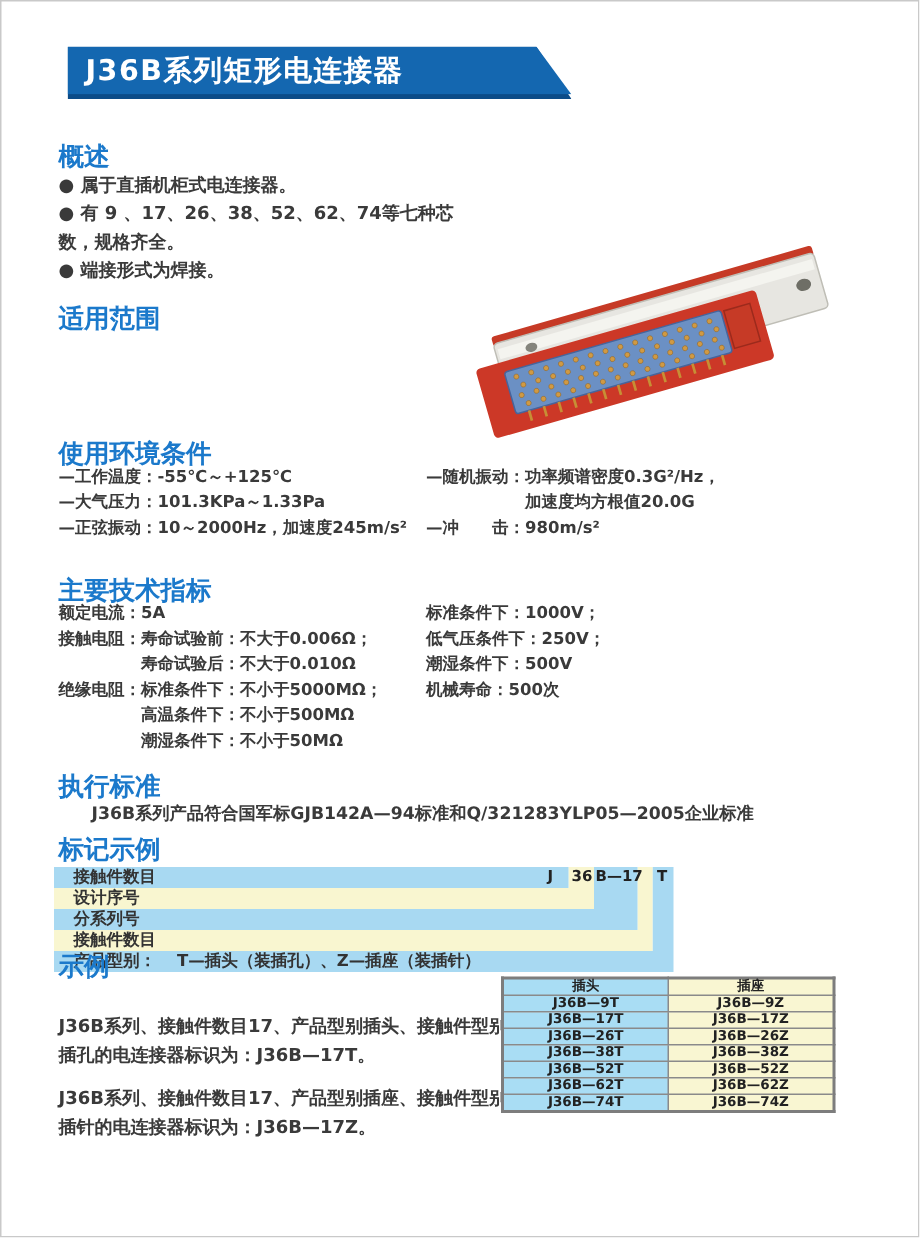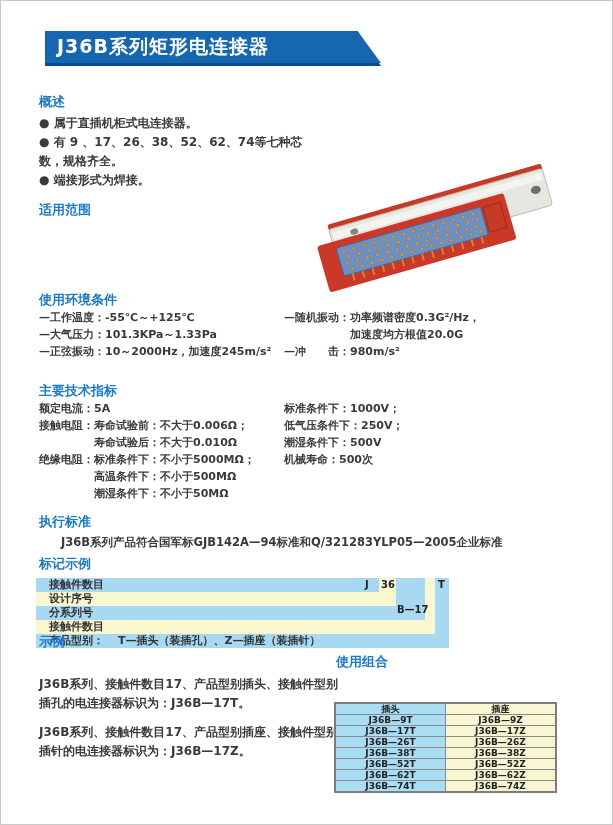--- a/index.html
+++ b/index.html
@@ -15,40 +15,40 @@
   
   .banner-wrap{position:absolute;left:44px;top:30px;width:336px;height:35px;}
   .banner-back{position:absolute;left:0;top:0;width:100%;height:100%;
         background:var(--banner-dark);clip-path:polygon(0 0,93% 0,100% 100%,0 100%);}
   .banner-front{position:absolute;left:0;top:0;width:100%;height:32px;
         background:var(--banner-blue);clip-path:polygon(0 0,93% 0,100% 100%,0 100%);
         display:flex;align-items:center;}
   .banner-front span{color:#fff;font-weight:bold;font-size:19px;padding-left:12px;
         letter-spacing:1px;white-space:nowrap;}
   
-  .h{position:absolute;color:var(--hblue);font-weight:bold;font-size:13px;white-space:nowrap;text-align:right;}
+  .h{position:absolute;color:var(--hblue);font-weight:bold;font-size:17px;white-space:nowrap;text-align:right;}
   
   .t{position:absolute;font-weight:bold;color:var(--ink);}
   .body12{font-size:12px;line-height:19px;}
   .body11{font-size:11px;line-height:17px;}
   .kv{display:flex;}
   .kv .lbl{white-space:nowrap;}
   .kv .vals{white-space:nowrap;}
   
   .stair{position:absolute;left:35px;top:577px;width:413px;height:70px;}
   .stair .blk{position:absolute;}
   .b-blue{background:var(--band-blue);}
   .b-yel{background:var(--band-yellow);}
   .slabel{position:absolute;left:13px;height:14px;line-height:14px;font-size:11px;
           font-weight:bold;color:#333;white-space:nowrap;}
   .seg{position:absolute;top:0;height:14px;line-height:14px;font-size:10px;
        font-weight:bold;color:#222;white-space:nowrap;}
   .note{margin-left:14px;}
   
-  .combo-table{position:absolute;left:333px;top:701px;border-collapse:collapse;
+  .combo-table{position:absolute;left:333px;top:650px;border-collapse:collapse;
        border:2px solid #7d7d7d;table-layout:fixed;}
   .combo-table th,.combo-table td{border:1px solid #8a8a8a;width:109px;height:10px;
        font-size:9px;line-height:10px;font-weight:bold;color:#222;text-align:center;
        padding:0;font-family:"DejaVu Sans",sans-serif;}
   .cell-blue{background:var(--cell-blue);}
   .cell-yellow{background:var(--cell-yellow);}
   
   .photo{position:absolute;left:312px;top:148px;width:260px;height:160px;}
 </style>
 </head>
@@ -247,21 +247,21 @@
     <div class="slabel" style="top:0;">接触件数目</div>
     <div class="slabel" style="top:14px;">设计序号</div>
     <div class="slabel" style="top:28px;">分系列号</div>
     <div class="slabel" style="top:42px;">接触件数目</div>
     <div class="slabel" style="top:56px;">
       <span>产品型别：</span><span class="note">T—插头（装插孔）、Z—插座（装插针）</span>
     </div>
 
     <span class="seg" style="left:329px;">J</span>
     <span class="seg" style="left:345px;">36</span>
-    <span class="seg" style="left:361px;margin-top:25px;">B—17</span>
+    <span class="seg" style="left:361px;">B—17</span>
     <span class="seg" style="left:402px;">T</span>
   </div>
 
   <div class="h" style="left:38px;top:632px;">示例</div>
   <div class="t body12" style="left:38px;top:674px;width:300px;">J36B系列、接触件数目17、产品型别插头、接触件型别插孔的电连接器标识为：J36B—17T。</div>
   <div class="t body12" style="left:38px;top:722px;width:300px;">J36B系列、接触件数目17、产品型别插座、接触件型别插针的电连接器标识为：J36B—17Z。</div>
 
   <div class="h" style="left:335px;top:652px;">使用组合</div>
   <table class="combo-table">
     <thead>

